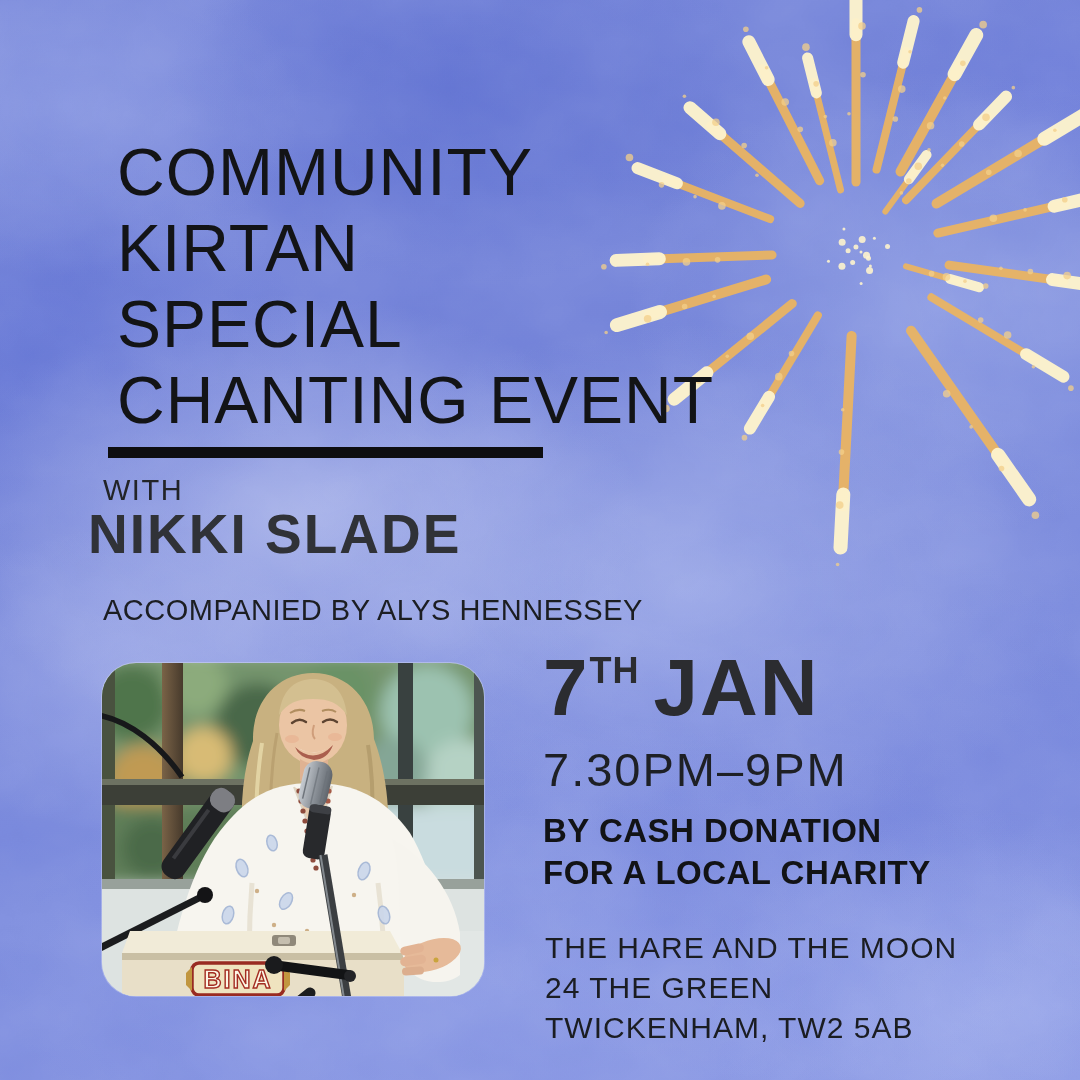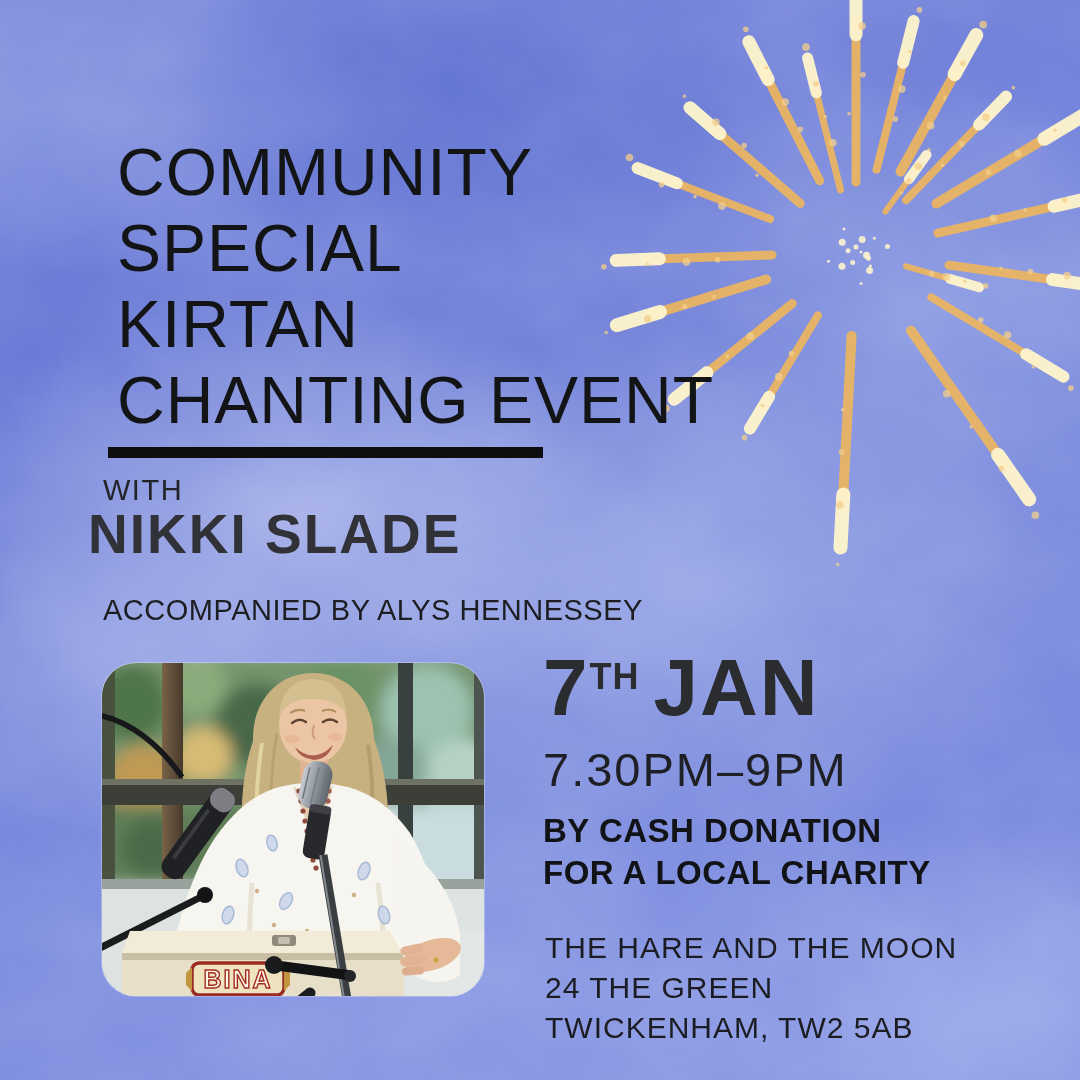--- a/index.html
+++ b/index.html
@@ -26,21 +26,21 @@
   .booking-note{position:absolute;left:100px;top:16px;font-size:24px;font-weight:bold;line-height:30px;letter-spacing:.6px;color:#17181b;}
   .title{position:absolute;left:101px;top:118px;margin:16px;font-size:66px;font-weight:normal;line-height:76px;letter-spacing:1px;color:#131416;}
   .divider{position:absolute;left:108px;top:447px;width:435px;height:11px;background:#0e0e10;}
   .with-label{position:absolute;left:103px;top:474px;font-size:29px;font-weight:500;letter-spacing:1.5px;color:#222428;}
   .performer-name{position:absolute;left:88px;top:502px;font-size:55px;font-weight:bold;letter-spacing:2px;color:#303237;}
   .accompaniment{position:absolute;left:103px;top:592px;font-size:29px;font-weight:400;line-height:36px;letter-spacing:.5px;color:#1c1e22;}
   .photo{position:absolute;left:102px;top:663px;width:382px;height:333px;border-radius:34px;overflow:hidden;box-shadow:0 0 0 1px rgba(255,255,255,.28);}
   .photo svg{display:block;}
   .date{position:absolute;left:543px;top:646px;color:#2b2c30;font-weight:bold;letter-spacing:2px;line-height:1.05;}
   .date .day,.date .month{font-size:80px;}
-  .date .ord{font-size:36px;vertical-align:top;position:relative;top:12px;letter-spacing:1px;}
+  .date .ord{font-size:36px;vertical-align:top;position:relative;top:6px;letter-spacing:1px;}
   .date .month{margin-left:14px;text-align:center;}
   .time{position:absolute;left:543px;top:742px;font-size:47px;font-weight:400;letter-spacing:2px;color:#1e2025;}
   .price{position:absolute;left:543px;top:810px;font-size:33px;font-weight:bold;line-height:42px;letter-spacing:.5px;color:#121316;}
   .venue{position:absolute;left:545px;top:928px;font-size:30px;font-weight:400;line-height:40px;letter-spacing:1px;color:#1b1d22;}
 </style>
 </head>
 <body>
 
 <div class="poster">
 
@@ -192,22 +192,22 @@
       <circle cx="862.1852866642798" cy="239.440452680105" r="3.5" fill="#fdf3cd" opacity="0.9"></circle>
       <circle cx="874.4043571446746" cy="238.205811437737" r="1.5" fill="#fdf3cd" opacity="0.9"></circle>
       <circle cx="887.52130784361" cy="246.48573197710044" r="2.5" fill="#fdf3cd" opacity="0.9"></circle>
       <circle cx="866.5190026003153" cy="255.21723239672858" r="3.5" fill="#fdf3cd" opacity="0.9"></circle>
       <circle cx="870.4024885682359" cy="265.8768988985953" r="1.5" fill="#fdf3cd" opacity="0.9"></circle>
     </svg>
 
 
   <h1 class="title">
     <div>COMMUNITY</div>
+    <div>KIRTAN</div>
     <div>SPECIAL</div>
-    <div>KIRTAN</div>
     <div>CHANTING EVENT</div>
   </h1>
 
   <div class="divider"></div>
 
   <div class="with-label">WITH</div>
   <div class="performer-name">NIKKI SLADE</div>
 
   <div class="accompaniment">
     <div>ACCOMPANIED BY ALYS HENNESSEY</div>

